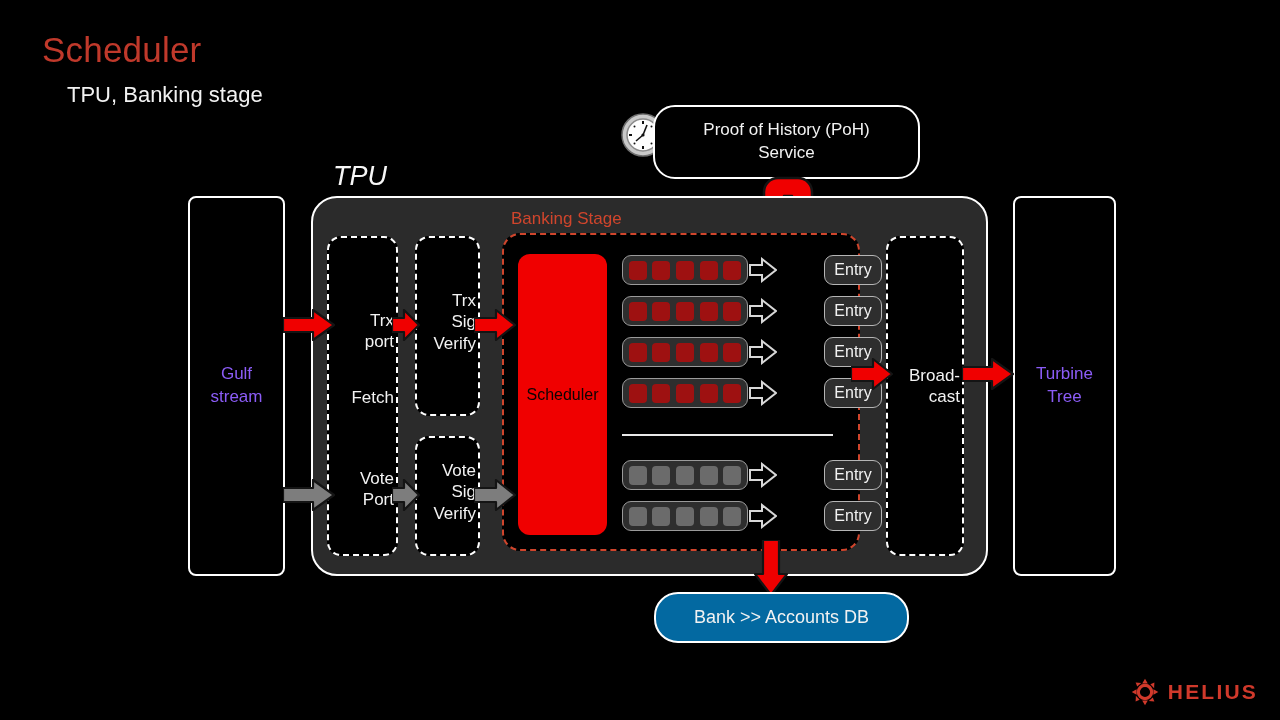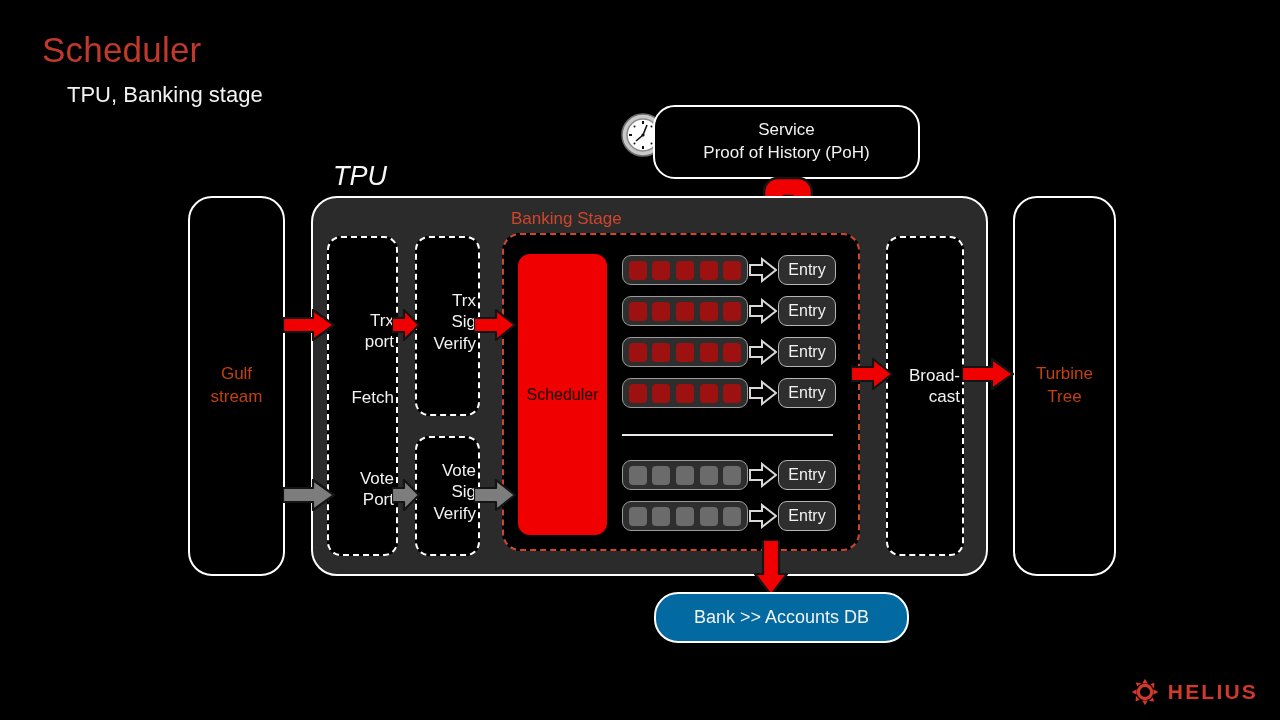--- a/index.html
+++ b/index.html
@@ -33,29 +33,29 @@
     font-size: 22px;
     color: #f2f2f2;
     white-space: nowrap;
     margin-left: 8px;
   }
 
   
   .solid-box {
     position: absolute;
     border: 2.5px solid #ffffff;
-    border-radius: 24px;
+    border-radius: 8px;
     background: #000000;
     display: flex;
     align-items: center;
     justify-content: center;
     text-align: center;
     font-size: 17px;
     line-height: 1.35;
-    color: #c2410c;
+    color: #8b5cf6;
   }
   .dashed-box {
     position: absolute;
     border: 2.5px dashed #ffffff;
     border-radius: 14px;
     background: #000000;
   }
   .box-label {
     position: absolute;
     width: 100%;
@@ -162,20 +162,21 @@
     height: 30px;
     border: 1.5px solid #b5b5b5;
     border-radius: 9px;
     background: #2e2e2e;
     display: flex;
     align-items: center;
     justify-content: center;
     font-size: 16px;
     color: #f2f2f2;
     box-sizing: border-box;
+    margin-left: 46px;
   }
 
   #row-divider {
     position: absolute;
     left: 622px;
     top: 434px;
     width: 211px;
     height: 2px;
     background: #e8e8e8;
   }
@@ -261,22 +262,22 @@
     <circle cx="31.5" cy="31.5" r="1"></circle>
     <circle cx="14.5" cy="14.5" r="1"></circle>
   </g>
   <line x1="23" y1="23" x2="27" y2="13" stroke="#111" stroke-width="1.6"></line>
   <line x1="23" y1="23" x2="16" y2="29" stroke="#111" stroke-width="1.6"></line>
   <circle cx="23" cy="23" r="1.6" fill="#111"></circle>
 </svg>
 
 <div id="poh-box">
   <div>
+    <div>Proof of History (PoH)</div>
     <div>Service</div>
-    <div>Proof of History (PoH)</div>
   </div>
 </div>
 
 <svg class="arrow" style="left:750px; top:166px; width:92px; height:80px;" viewBox="0 0 92 80">
   <path d="M14 80 L14 26 A14 14 0 0 1 28 12 L48 12 A14 14 0 0 1 62 26 L62 46 L76 46 L48 76 L20 46 L34 46 L34 30 L42 30 L42 80 Z" fill="#F00000" stroke="#141414" stroke-width="2.5" stroke-linejoin="round"></path>
 </svg>
 
 <div id="tpu-label">TPU</div>
 <div id="tpu-container"></div>
 

